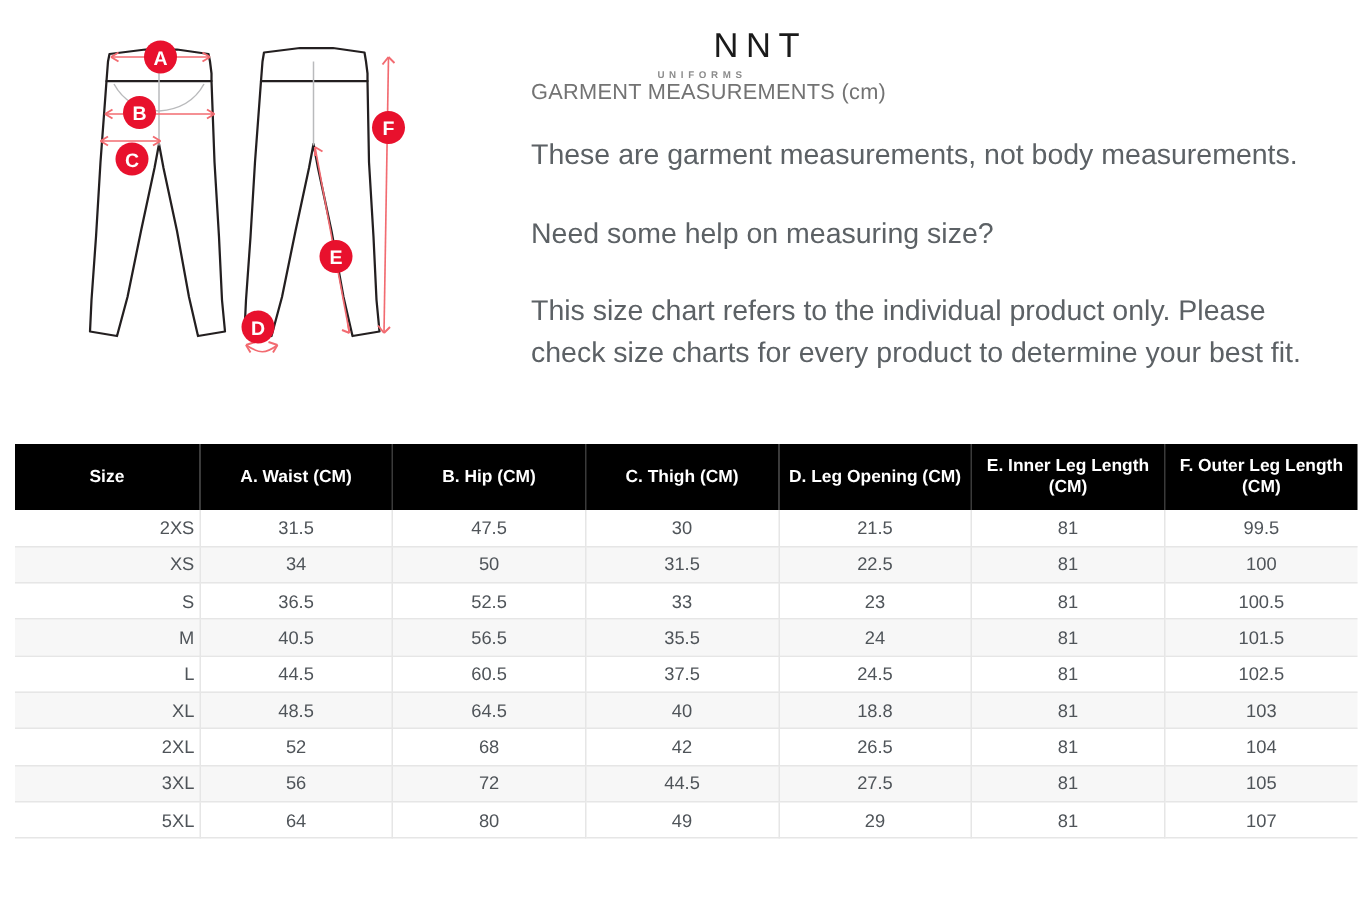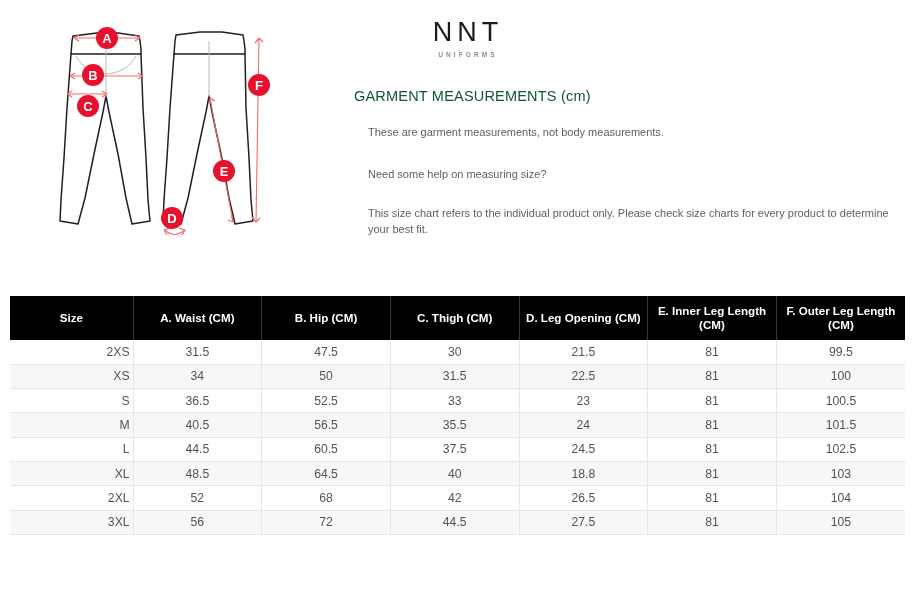--- a/index.html
+++ b/index.html
@@ -29,47 +29,47 @@
   }
 
   .logo-wrap {
     width: 140px;
     margin-left: 45px;
     text-align: center;
     padding-top: 4px;
   }
   .logo-main {
     font-family: "Liberation Sans", sans-serif;
-    font-size: 27px;
+    font-size: 23px;
     letter-spacing: 5px;
     color: #1a1a1a;
     font-weight: 400;
     line-height: 1.05;
+    text-align: right;
   }
   .logo-sub {
     font-size: 6.5px;
     letter-spacing: 3.1px;
     color: #8c8c8c;
     margin-top: 5px;
     font-weight: 700;
   }
 
   .info-heading {
     font-size: 14.5px;
-    color: #14532d;
-    margin-top: 30px;
+    color: #737373;
     margin-left: 1px;
     letter-spacing: .2px;
   }
   .info-para {
-    font-size: 11px;
+    font-size: 19px;
     color: #5c6165;
     line-height: 1.48;
     margin-top: 20px;
-    margin-left: 15px;
+    margin-left: 1px;
     max-width: 540px;
   }
   .info-para.p2 { margin-top: 23px; }
   .info-para.p3 { margin-top: 25px; }
 
   
   .table-wrap {
     position: absolute;
     left: 10px;
     top: 296px;
@@ -260,17 +260,26 @@
           </tr>
           <tr>
             <td>3XL</td>
             <td>56</td>
             <td>72</td>
             <td>44.5</td>
             <td>27.5</td>
             <td>81</td>
             <td>105</td>
           </tr>
+          <tr>
+            <td>5XL</td>
+            <td>64</td>
+            <td>80</td>
+            <td>49</td>
+            <td>29</td>
+            <td>81</td>
+            <td>107</td>
+          </tr>
         </tbody>
     </table>
   </div>
 
 </div>
 
 </body></html>

